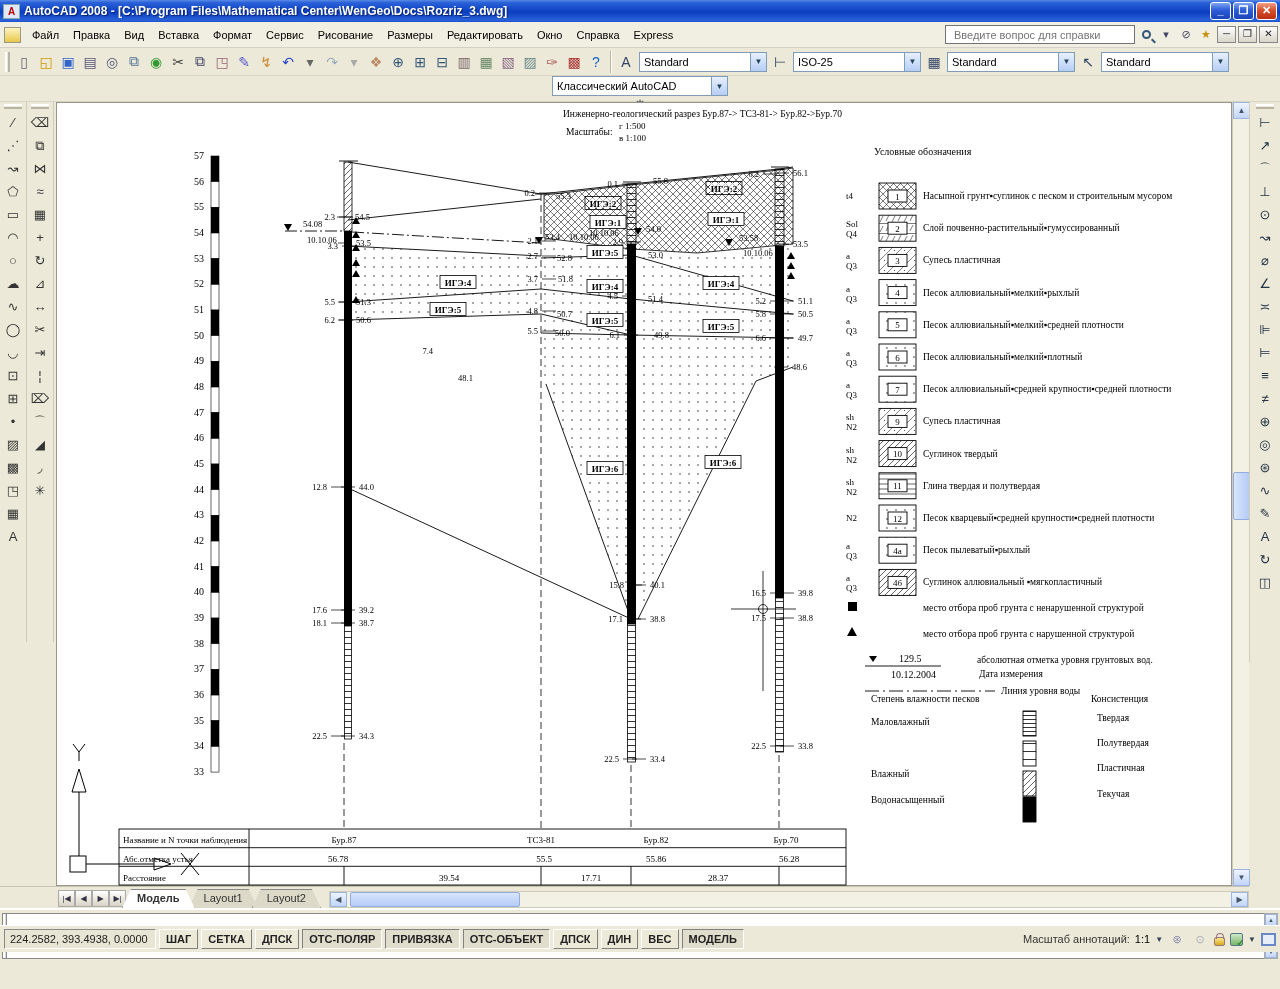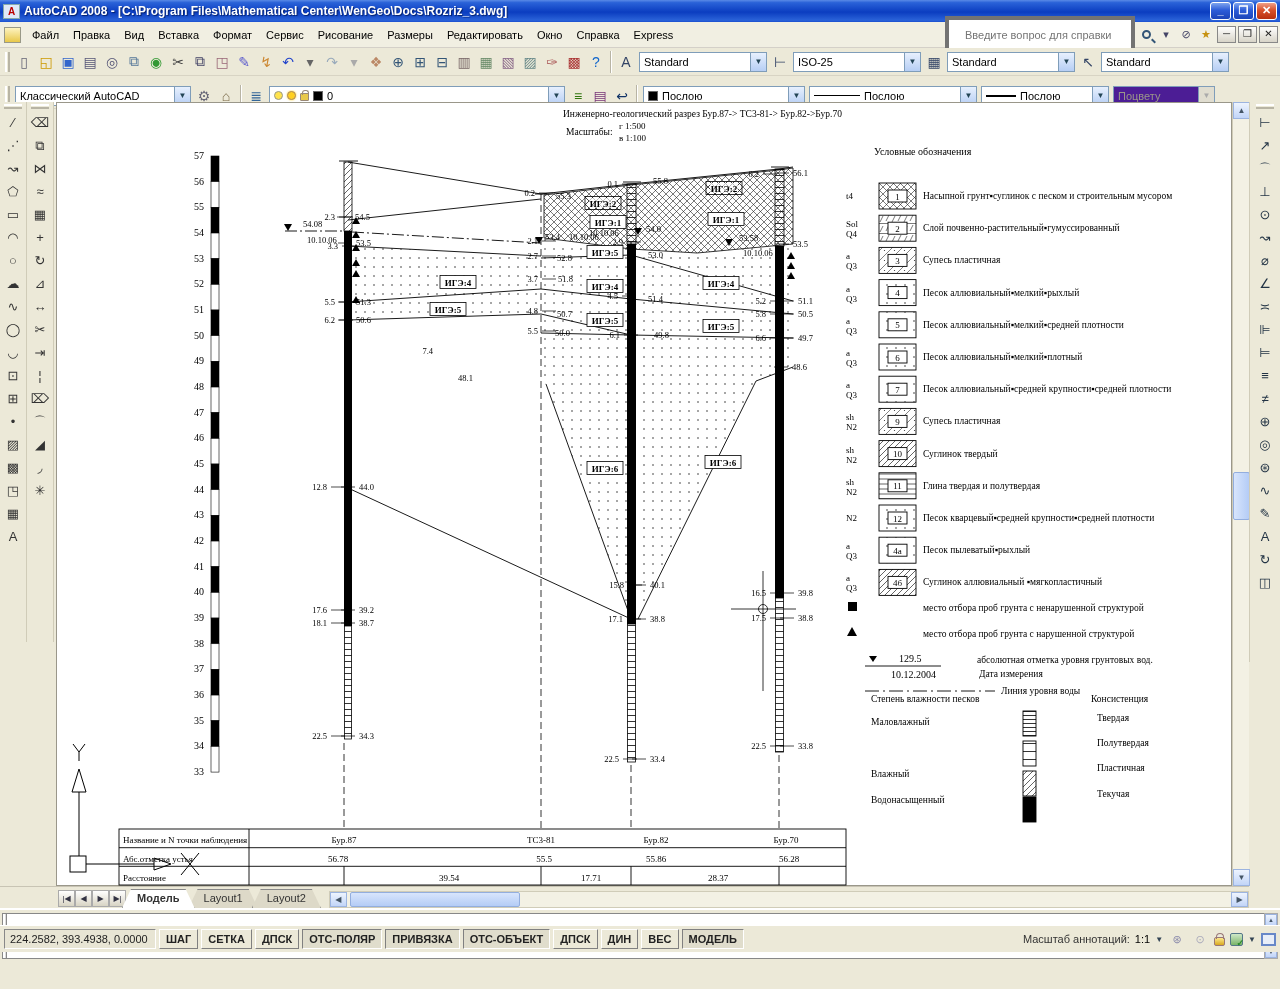--- a/index.html
+++ b/index.html
@@ -16,32 +16,32 @@
     background:linear-gradient(#7ea4ee,#2c5cd8 45%,#1c44b8);color:#fff;font-size:11px;line-height:15px;
     text-align:center;font-weight:bold;}
   .winbtn.close{background:linear-gradient(#f0a088,#d8502a 45%,#b83010);}
   
   .menubar{position:absolute;left:0;top:22px;width:1280px;height:26px;background:#f1efe2;
     border-bottom:1px solid #d4d0c8;display:flex;align-items:center;padding:0 2px;}
   .menubar .mdiico{width:17px;height:16px;background:linear-gradient(#fdf3c0,#e8c84a);border:1px solid #998;
     margin:0 4px 0 2px;}
   .menu-item{padding:3px 7px;color:#000;}
   .help-search{margin-left:auto;display:flex;align-items:center;}
-  .help-search input{width:190px;height:37px;border:4px solid #737373;font-size:11px;padding:2px 16px;color:#888;
+  .help-search input{width:190px;height:19px;border:1px solid #737373;font-size:11px;padding:2px 8px;color:#888;
     font-family:"Liberation Sans",sans-serif;}
   .mini-ico{width:18px;height:18px;display:inline-flex;align-items:center;justify-content:center;margin-left:2px;color:#446;}
   .mag{width:9px;height:9px;border:2px solid #357;border-radius:50%;position:relative;display:inline-block;}
   .mag::after{content:"";position:absolute;width:5px;height:2px;background:#357;transform:rotate(45deg);left:7px;top:8px;}
   .mdibtn{width:19px;height:17px;margin-left:2px;border:1px solid #888;background:linear-gradient(#fefefe,#d8d4c8);
     font-size:10px;line-height:14px;text-align:center;color:#222;}
   
   .tbrow{position:absolute;left:0;width:1280px;background:#ece9d8;display:flex;align-items:center;
     border-bottom:1px solid #d8d4c4;padding:0 2px;}
   .tb1{top:48px;height:28px;}
-  .tb2{top:83px;height:26px;}
+  .tb2{top:76px;height:26px;flex-direction:column;}
   .grip{width:5px;height:20px;border-left:2px solid #fff;border-right:2px solid #b8b4a4;margin:0 3px;}
   .ticon{width:22px;height:22px;display:inline-flex;align-items:center;justify-content:center;font-size:14px;
     border:1px solid transparent;}
   .sep{width:2px;height:22px;border-left:1px solid #b8b4a4;border-right:1px solid #fff;margin:0 3px;}
   .combo{display:inline-flex;height:20px;border:1px solid #7f9db9;background:#fff;align-items:center;
     font-size:11px;margin:0 2px;position:relative;}
   .combo .val{flex:1;padding:0 4px;white-space:nowrap;overflow:hidden;display:flex;align-items:center;gap:4px;}
   .combo .cbtn{width:16px;height:18px;background:linear-gradient(#e7f0fd,#b6cef4);border-left:1px solid #7f9db9;
     color:#245;font-size:8px;display:flex;align-items:center;justify-content:center;}
   .combo.disabled{background:#4c1d95;color:#9a968a;}

